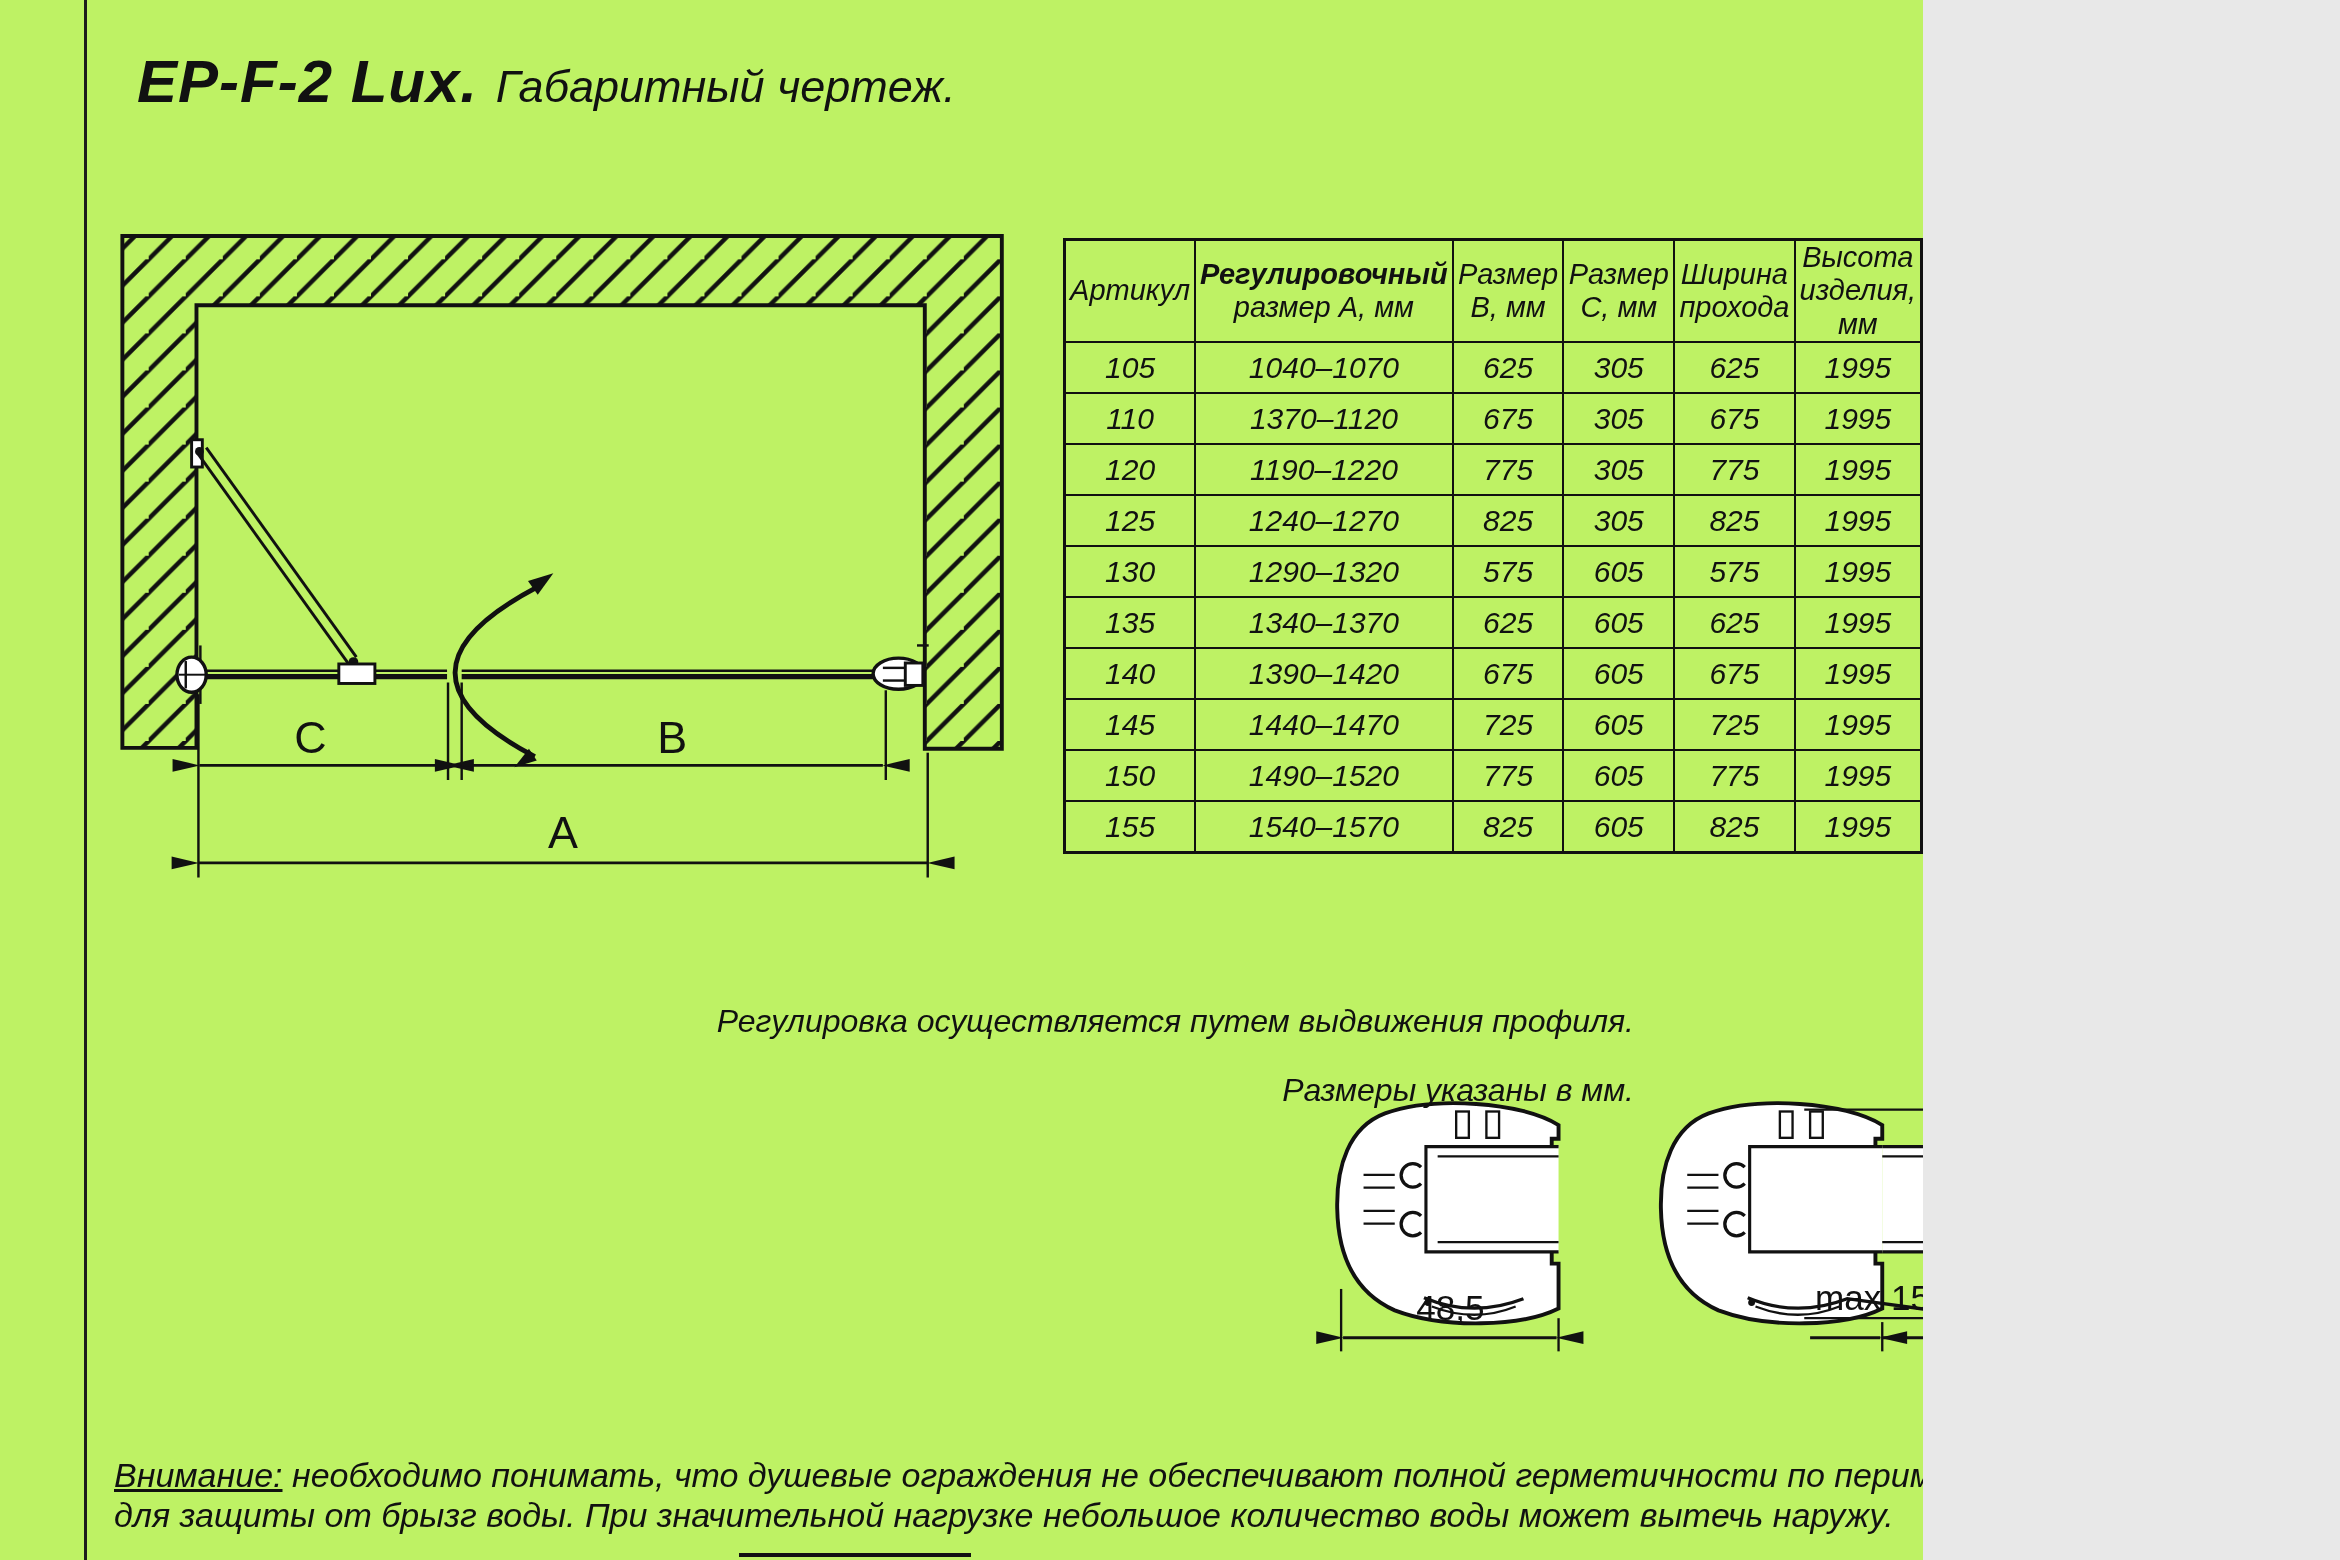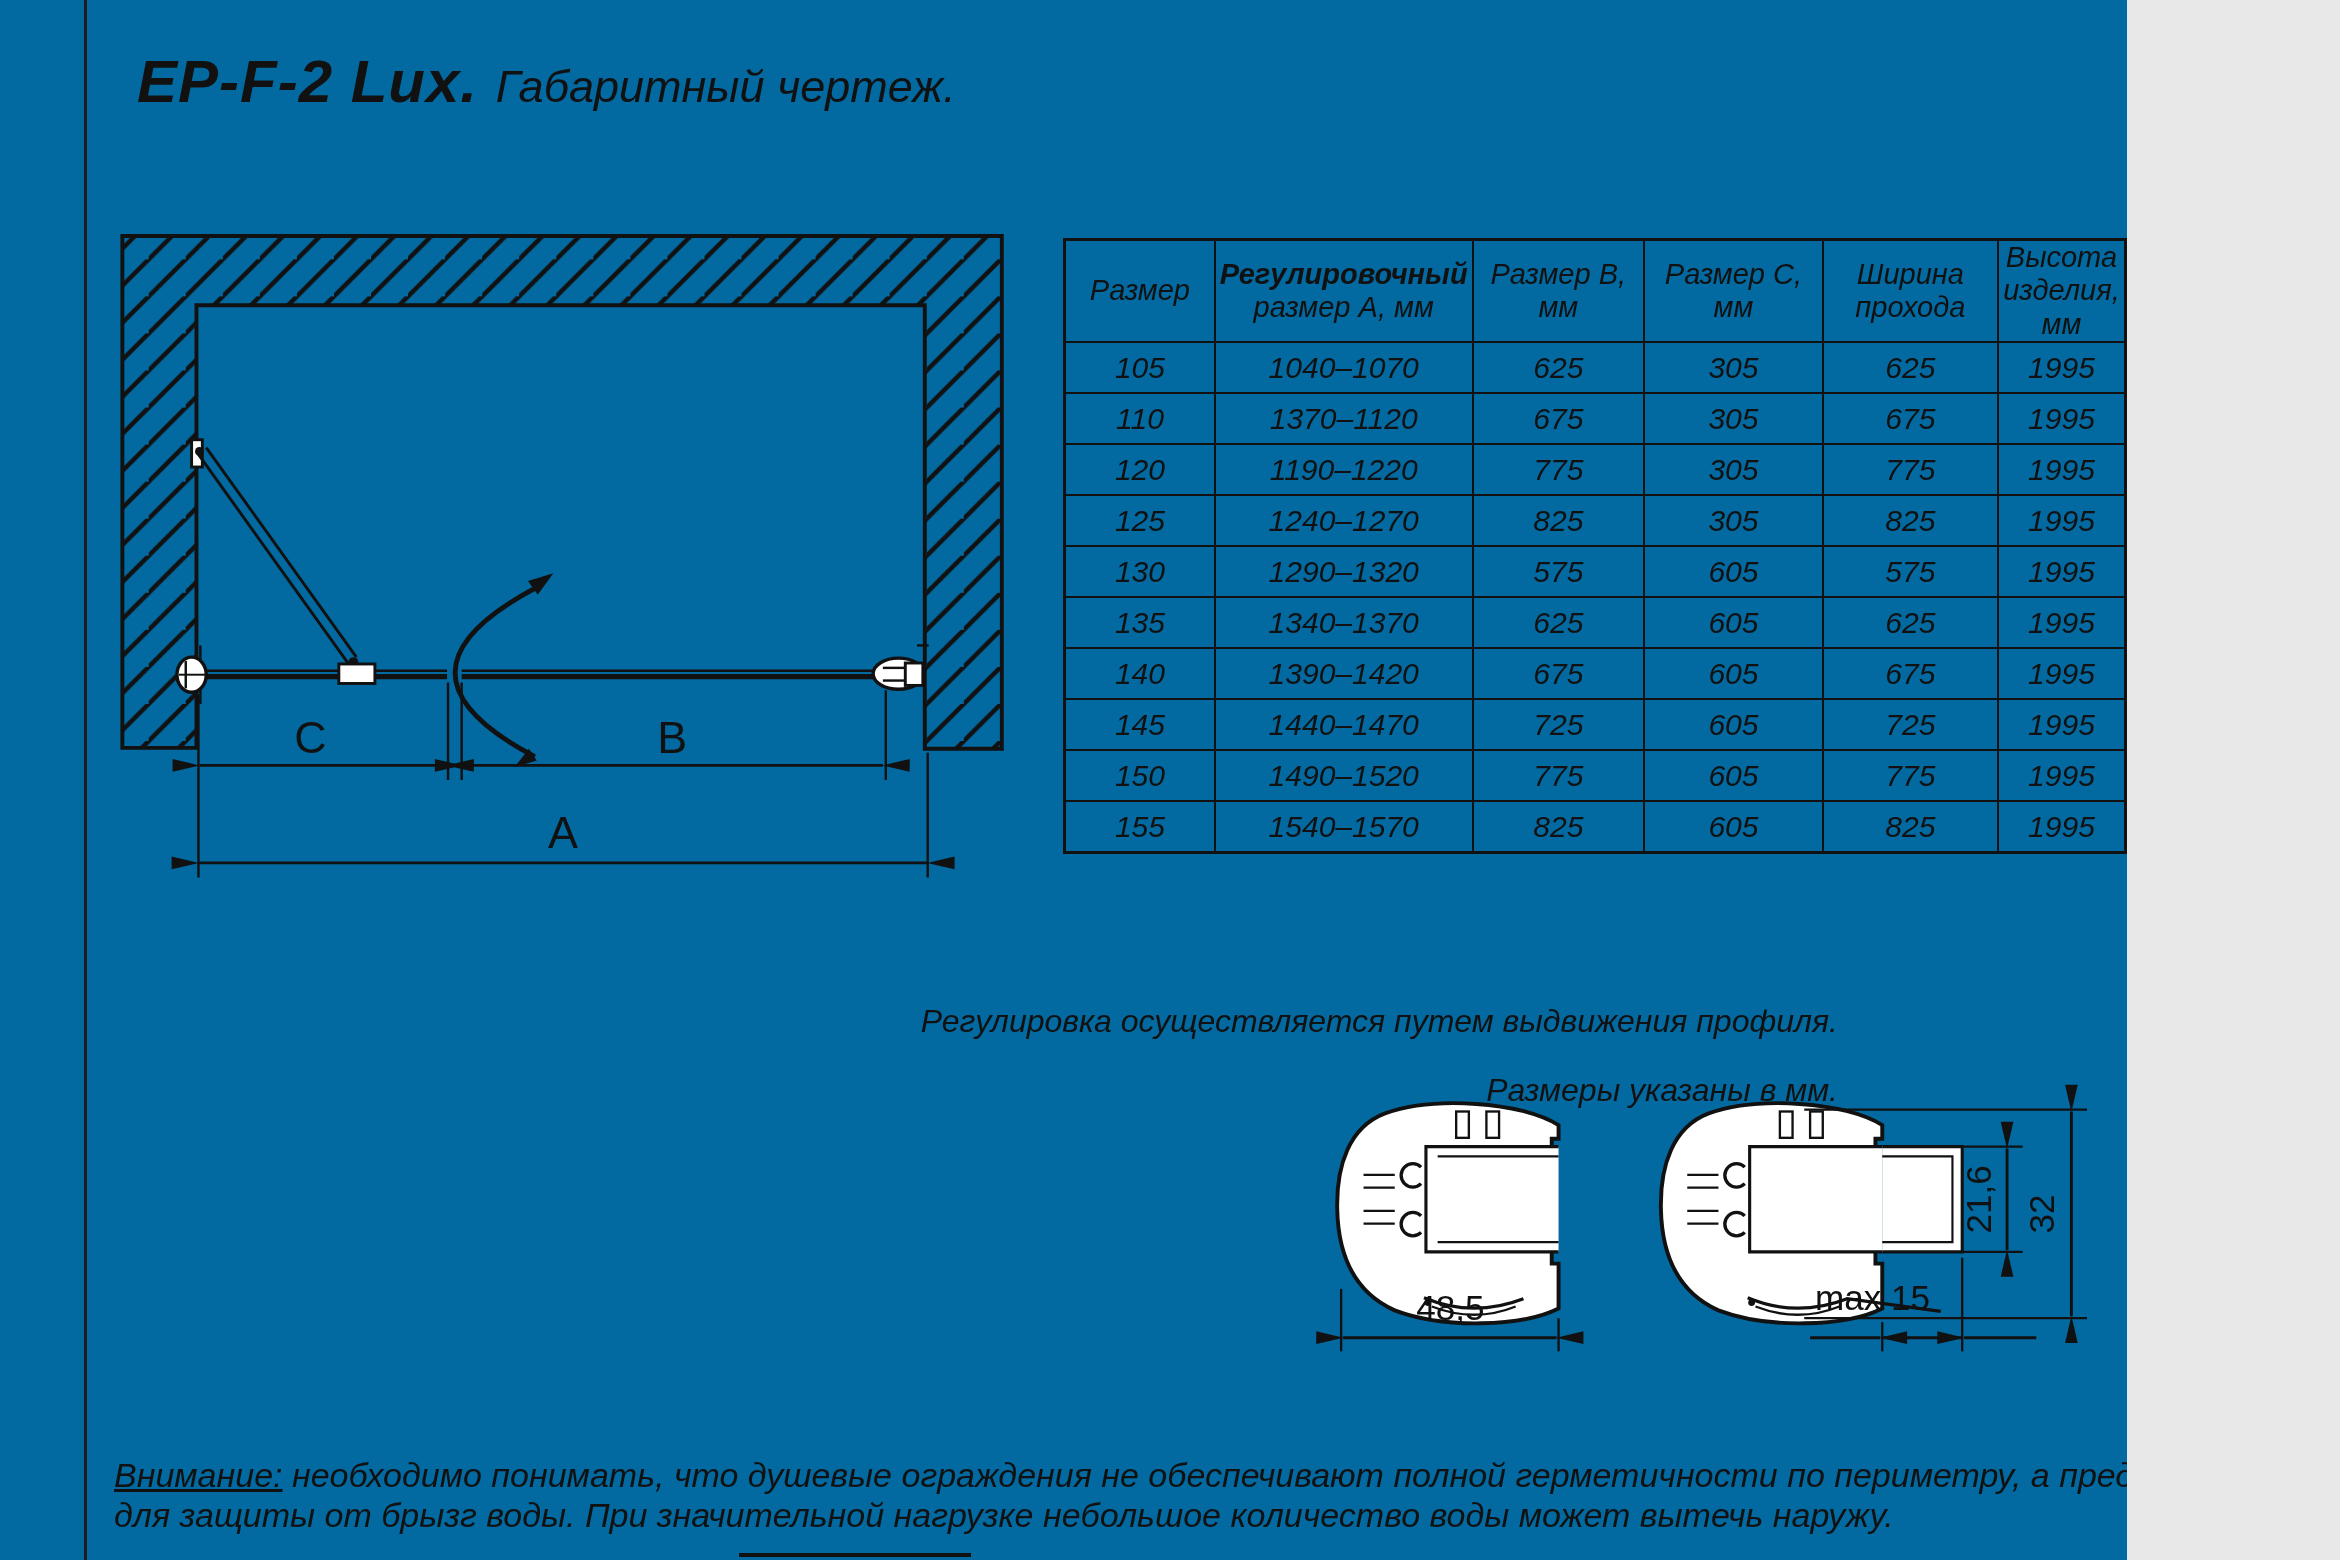--- a/index.html
+++ b/index.html
@@ -1,16 +1,16 @@
 <!DOCTYPE html>
 <html><head>
 <meta charset="utf-8">
 <style>
   html,body{margin:0;padding:0;background:#e8e8e8;}
-  #canvas{position:relative;width:2127px;height:1560px;background:#0369a1;overflow:hidden;
+  #canvas{position:relative;width:1923px;height:1560px;background:#bef264;overflow:hidden;
           font-family:"Liberation Sans",sans-serif;color:#111;}
   .abs{position:absolute;}
   
   #title{left:137px;top:47px;white-space:nowrap;}
   #title .model{font-size:60px;font-weight:700;font-style:italic;letter-spacing:1px;}
   #title .doc{font-size:45px;font-style:italic;margin-left:17.6px;}
   
   #edge-line{left:84px;top:0;width:2.9px;height:1560px;background:#1d1d1d;}
   #stray-line{left:739px;top:1553px;width:232px;height:3.9px;background:#111;}
   
@@ -181,21 +181,21 @@
       <colgroup>
         <col style="width:172px">
           <col style="width:242px">
           <col style="width:205px">
         <col style="width:216px">
           <col style="width:205px">
           <col style="width:128px">
       </colgroup>
       <thead>
         <tr>
-          <th><span>Размер</span></th>
+          <th><span>Артикул</span></th>
           <th><span class="b">Регулировочный</span><br><span>размер А, мм</span></th>
           <th><span>Размер B, мм</span></th>
           <th><span>Размер C, мм</span></th>
           <th><span>Ширина</span><br><span>прохода</span></th>
           <th><span>Высота</span><br><span>изделия,</span><br><span>мм</span></th>
         </tr>
       </thead>
       <tbody>
           <tr>
             <td>105</td>

